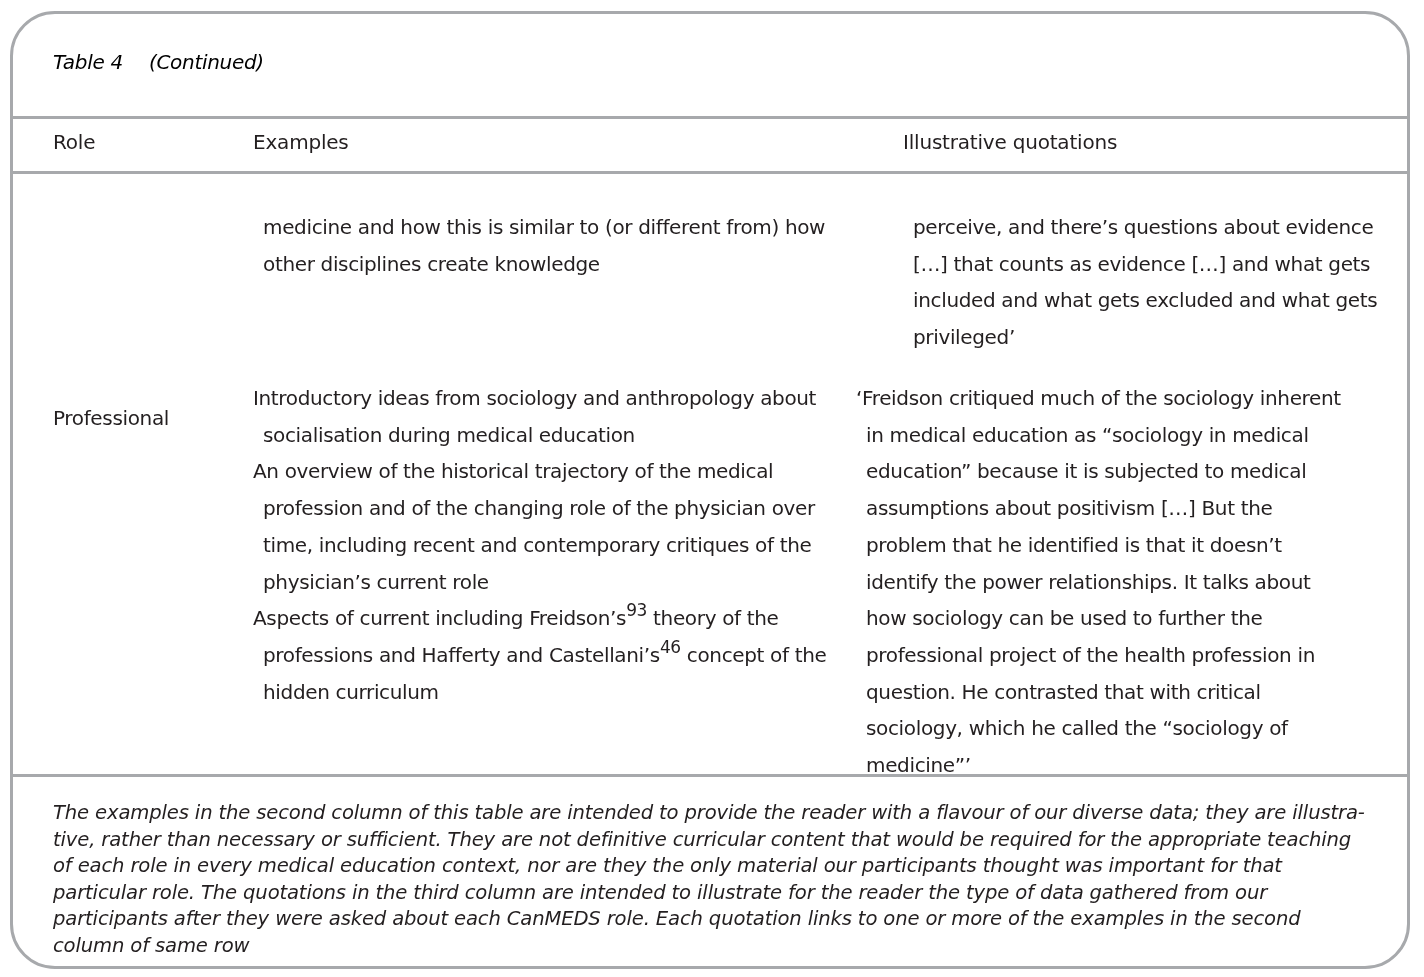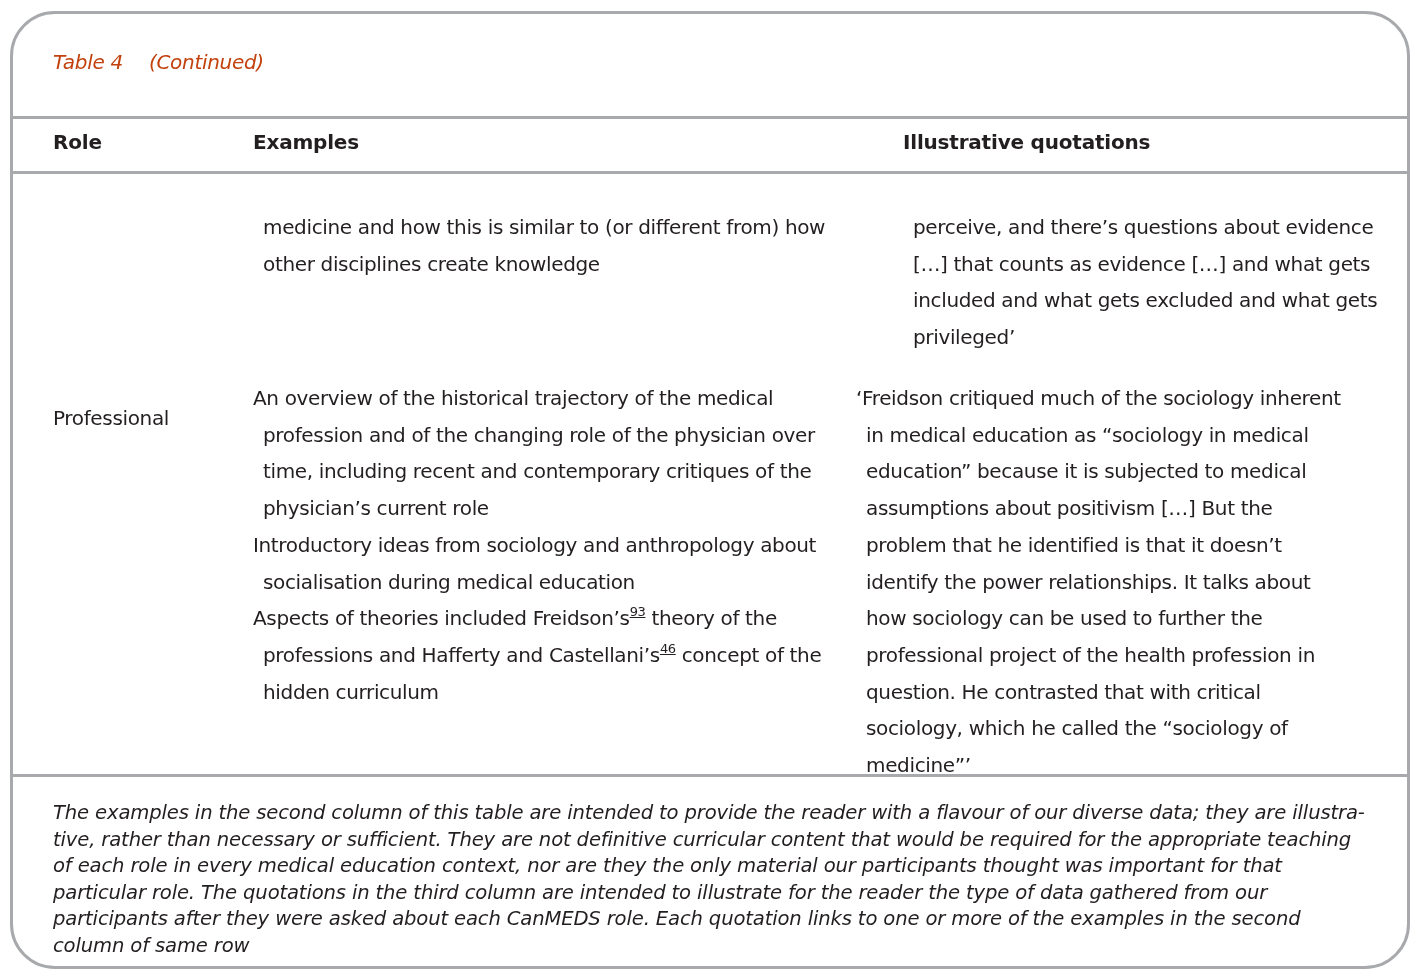--- a/index.html
+++ b/index.html
@@ -1,28 +1,28 @@
 <!DOCTYPE html>
 <html><head>
 <meta charset="utf-8">
 <style>
   html, body { margin: 0; padding: 0; background: #ffffff; }
   body { width: 1424px; height: 977px; position: relative; overflow: hidden;
          font-family: "DejaVu Sans", sans-serif; color: #231f20; }
   .frame { position: absolute; left: 10px; top: 11px; width: 1400px; height: 958px;
            border: 3px solid #a7a9ac; border-radius: 45px; box-sizing: border-box; }
   .caption { position: absolute; left: 53px; top: 50px; font-style: italic; font-size: 20px;
-             letter-spacing: -0.3px; color: #c2410c; text-align: center; }
+             letter-spacing: -0.3px; color: #000000; text-align: center; }
   .caption .gap { display: inline-block; width: 26px; }
   .hline { position: absolute; left: 10px; width: 1400px; height: 3px; background: #a7a9ac; }
-  .hdr { position: absolute; top: 130px; font-weight: bold; font-size: 20px; letter-spacing: -0.2px; }
+  .hdr { position: absolute; top: 130px; font-weight: normal; font-size: 20px; letter-spacing: -0.2px; }
   .cell { position: absolute; font-size: 20px; line-height: 36.7px; letter-spacing: -0.35px; margin-top: 16px; }
   .cell p { margin: 0; padding-left: 10px; text-indent: -10px; }
   .cell p.cont { text-indent: 0; }
-  sup { font-size: 13px; line-height: 0; vertical-align: 9px; text-decoration: underline; }
+  sup { font-size: 17px; line-height: 0; vertical-align: 9px; }
   .note { position: absolute; left: 53px; top: 800px; width: 1320px; font-size: 19.6px;
           line-height: 26.6px; letter-spacing: -0.15px; font-style: italic; }
 </style>
 </head>
 <body>
 
 <div class="frame"></div>
 
 <div class="caption">
   <span>Table 4</span><span class="gap"></span><span>(Continued)</span>
@@ -36,23 +36,23 @@
 
 <div class="cell" style="left:253px; top:193px; width:600px;">
   <p class="cont" style="padding-left:10px">medicine and how this is similar to (or different from) how other disciplines create knowledge</p>
 </div>
 <div class="cell" style="left:903px; top:193px; width:495px;">
   <p class="cont" style="padding-left:10px">perceive, and there’s questions about evidence […] that counts as evidence […] and what gets included and what gets excluded and what gets privileged’</p>
 </div>
 
 <div class="cell" style="left:53px; top:384px;">Professional</div>
 <div class="cell" style="left:253px; top:364px; width:590px;">
+  <p>Introductory ideas from sociology and anthropology about socialisation during medical education</p>
   <p>An overview of the historical trajectory of the medical profession and of the changing role of the physician over time, including recent and contemporary critiques of the physician’s current role</p>
-  <p>Introductory ideas from sociology and anthropology about socialisation during medical education</p>
-  <p><span>Aspects of theories included Freidson’s</span><sup>93</sup><span> theory of the professions and Hafferty and Castellani’s</span><sup>46</sup><span> concept of the hidden curriculum</span></p>
+  <p><span>Aspects of current including Freidson’s</span><sup>93</sup><span> theory of the professions and Hafferty and Castellani’s</span><sup>46</sup><span> concept of the hidden curriculum</span></p>
 </div>
 <div class="cell" style="left:856px; top:364px; width:495px;">
   <p>‘Freidson critiqued much of the sociology inherent in medical education as “sociology in medical education” because it is subjected to medical assumptions about positivism […] But the problem that he identified is that it doesn’t identify the power relationships. It talks about how sociology can be used to further the professional project of the health profession in question. He contrasted that with critical sociology, which he called the “sociology of medicine”’</p>
 </div>
 
 <div class="hline" style="top:774px"></div>
 
 <div class="note">The examples in the second column of this table are intended to provide the reader with a flavour of our diverse data; they are illustra- tive, rather than necessary or sufficient. They are not definitive curricular content that would be required for the appropriate teaching of each role in every medical education context, nor are they the only material our participants thought was important for that particular role. The quotations in the third column are intended to illustrate for the reader the type of data gathered from our participants after they were asked about each CanMEDS role. Each quotation links to one or more of the examples in the second column of same row</div>
 
 </body></html>

